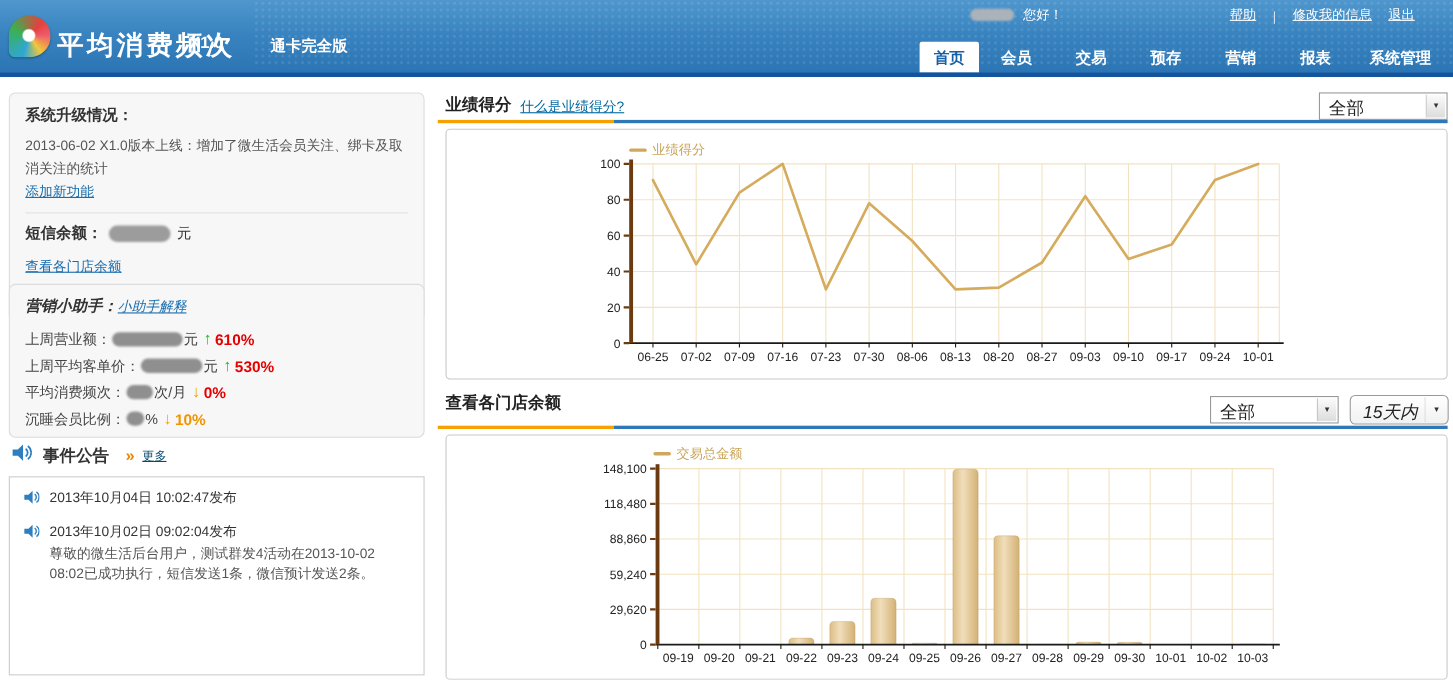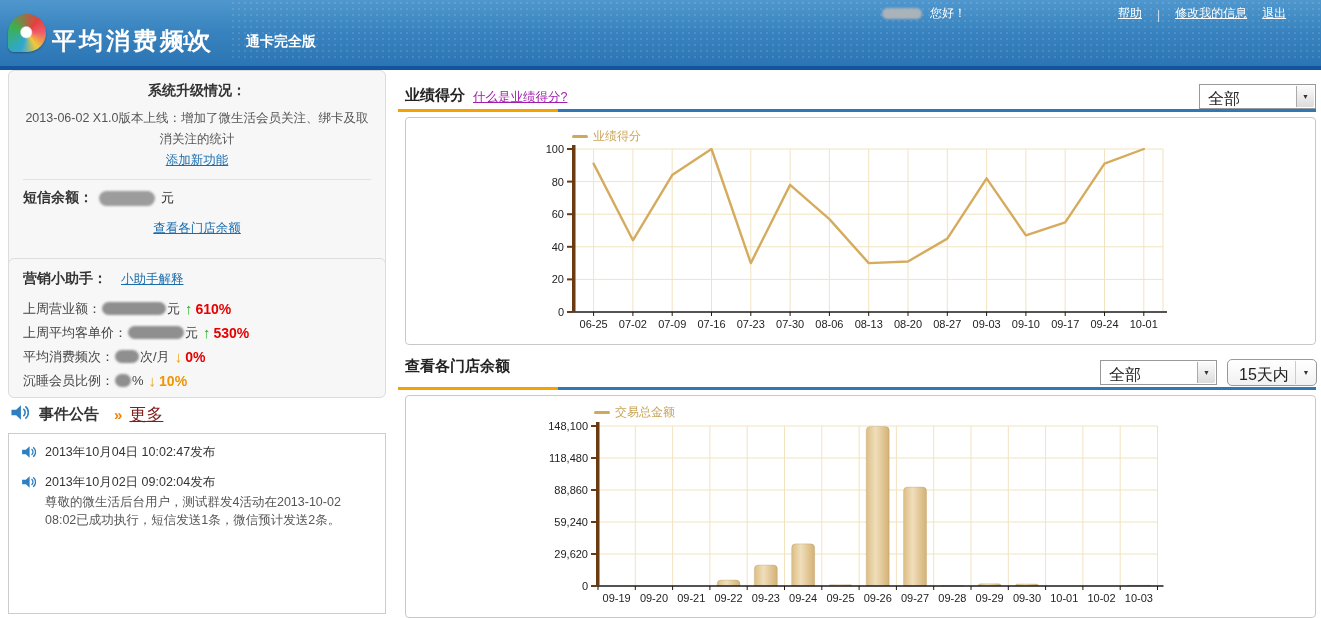--- a/index.html
+++ b/index.html
@@ -33,55 +33,55 @@
   .tab.wide{width:86px;}
 
   
   .blob{display:inline-block;background:#8f8f8f;border-radius:8px;filter:blur(1px);}
   .user-blob{width:40px;height:11px;background:#aab2ba;}
   .sms-blob{width:56px;height:15px;background:#9c9c9c;}
 
   
   .sbox{position:absolute;left:8px;width:378px;background:#f7f7f7;border:1px solid #dcdcdc;
         border-radius:6px;box-sizing:border-box;padding:11px 14px;}
-  .sbox1{top:70px;height:209px;text-align:center;}
+  .sbox1{top:84px;height:209px;}
   .sbox2{top:258px;height:140px;}
   .stitle{font-size:14px;font-weight:bold;color:#333;}
   .sbody{margin-top:8px;font-size:12.5px;color:#555;line-height:1.65;}
   .slink{font-size:12.5px;color:#1a6dad;text-decoration:underline;display:inline-block;margin-top:3px;}
   .sdivider{border-top:1px solid #e2e2e2;margin:10px 0 9px 0;}
   .sms-row{display:flex;align-items:center;gap:6px;}
   .sms-unit{font-size:13px;color:#333;}
   .slinks-row{margin-top:10px;display:flex;gap:38px;flex-direction:column;}
-  .assist-head{display:flex;align-items:flex-end;gap:14px;}
+  .assist-head{display:flex;align-items:flex-end;font-style:italic;}
   .stats{margin-top:12px;}
   .stat-row{display:flex;align-items:center;margin-bottom:7px;height:17px;}
   .stat-label{font-size:13px;color:#444;}
   .stat-blob{height:13px;margin:0 1px;}
   .b1{width:64px;} .b2{width:56px;} .b3{width:24px;} .b4{width:16px;}
   .stat-unit{font-size:13px;color:#444;}
   .arrow{font-size:15px;font-weight:bold;margin:0 3px 0 5px;}
   .up .arrow{color:#2db52d;} .down .arrow{color:#f0a000;}
   .pct{font-size:14px;font-weight:bold;}
   .pct-red{color:#e60000;} .pct-orange{color:#f09400;}
 
   .ann-head{position:absolute;left:10px;top:403px;display:flex;align-items:center;gap:7px;}
   .ann-title{font-size:15px;font-weight:bold;color:#333;margin-left:3px;}
   .more-sym{font-size:15px;font-weight:bold;color:#f08300;margin-left:8px;}
-  .more-link{font-size:17px;color:#7f1d1d;text-decoration:underline;}
+  .more-link{font-size:11px;color:#0c4a6e;text-decoration:underline;}
   .ann-box{position:absolute;left:8px;top:433px;width:378px;height:181px;background:#fff;
            border:1px solid #ccc;box-sizing:border-box;padding:10px 12px;}
   .ann-item{display:flex;gap:9px;margin-bottom:11px;}
   .ann-icon{flex:0 0 auto;margin-top:1px;}
   .ann-date{font-size:12.5px;color:#333;}
   .ann-body{font-size:12.5px;color:#555;line-height:1.42;margin-top:3px;width:322px;}
 
   
   .m-title{position:absolute;font-size:15px;font-weight:bold;color:#222;}
-  .m-help{position:absolute;font-size:12.5px;color:#a21caf;text-decoration:underline;}
+  .m-help{position:absolute;font-size:12.5px;color:#0369a1;text-decoration:underline;}
   .rule{position:absolute;left:398px;width:918px;height:3px;
         background:linear-gradient(to right,#f5a200 0,#f5a200 160px,#2e78b8 160px);}
   .chart-box{position:absolute;left:405px;width:911px;background:#fff;border:1px solid #c8c8c8;
              border-radius:4px;box-sizing:border-box;}
   .box1{top:117px;height:228px;}
   .box2{top:395px;height:223px;}
   .legend{position:absolute;display:flex;align-items:center;gap:5px;}
   .legend-dash{width:16px;height:3px;background:#cfa85e;border-radius:2px;}
   .legend-text{font-size:12px;color:#c9a55a;}
 
@@ -92,21 +92,21 @@
            border-left:1px solid #aaa;background:linear-gradient(#fbfbfb,#dcdcdc);
            border-radius:0 2px 2px 0;cursor:pointer;}
   .caret{position:absolute;left:0;right:0;top:50%;transform:translateY(-52%);
          text-align:center;font-size:7px;color:#333;}
   .caret::after{content:"▼";}
   .select-round{position:absolute;height:27px;background:linear-gradient(#fff,#f1f1f1);
            border:1px solid #999;border-radius:5px;box-sizing:border-box;}
   .select-round .sel-btn{border-left:1px solid #ccc;background:transparent;width:20px;right:0;}
   .sel1{left:1199px;top:84px;width:117px;}
   .sel2{left:1100px;top:360px;width:117px;}
-  .sel3{left:1227px;top:359px;width:90px;}
+  .sel3{left:1227px;top:359px;width:90px;font-style:italic;}
   svg text{font-family:"Liberation Sans","DejaVu Sans",sans-serif;}
 </style>
 </head>
 <body>
 
 <header class="header">
   <div class="logo-icon"></div>
   <div class="logo-title">平均消费频次</div>
   <div class="logo-ver">X1.0</div>
   <div class="edition">通卡完全版</div>
@@ -116,20 +116,29 @@
     <span class="greet-text">您好！</span>
   </div>
 
   <div class="top-links">
     <a class="hlink">帮助</a>
     <span class="hsep">|</span>
     <a class="hlink">修改我的信息</a>
     <a class="hlink">退出</a>
   </div>
 
+  <nav class="nav">
+    <div class="tab active">首页</div>
+    <div class="tab">会员</div>
+    <div class="tab">交易</div>
+    <div class="tab">预存</div>
+    <div class="tab">营销</div>
+    <div class="tab">报表</div>
+    <div class="tab wide">系统管理</div>
+  </nav>
   <div class="strip"></div>
 </header>
 
 <div class="sbox sbox1">
   <div class="stitle">系统升级情况：</div>
   <div class="sbody">2013-06-02 X1.0版本上线：增加了微生活会员关注、绑卡及取消关注的统计</div>
   <a class="slink">添加新功能</a>
   <div class="sdivider"></div>
   <div class="sms-row">
     <span class="stitle">短信余额：</span>

